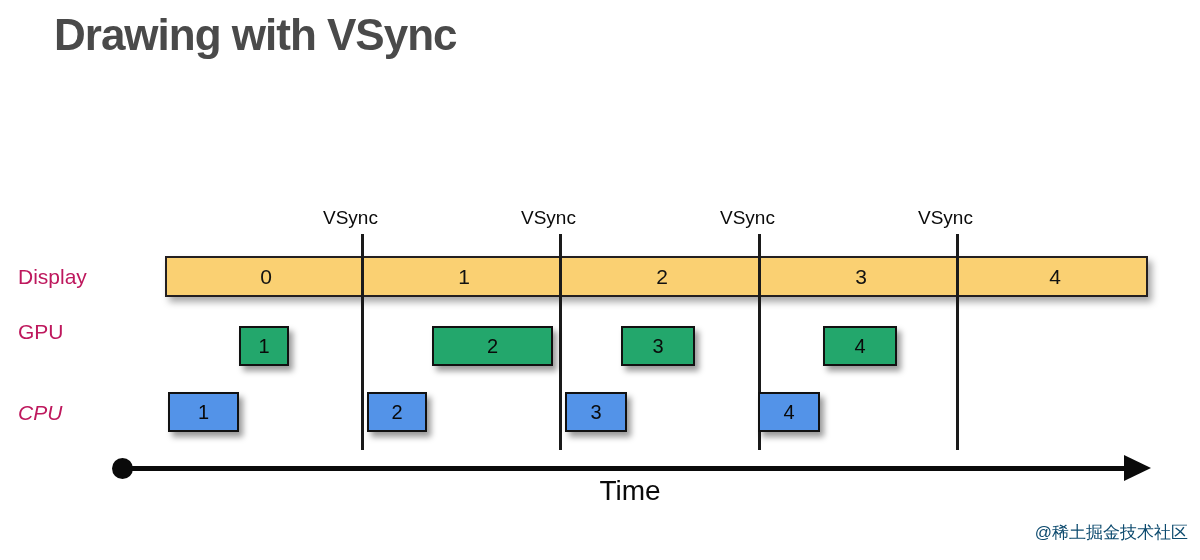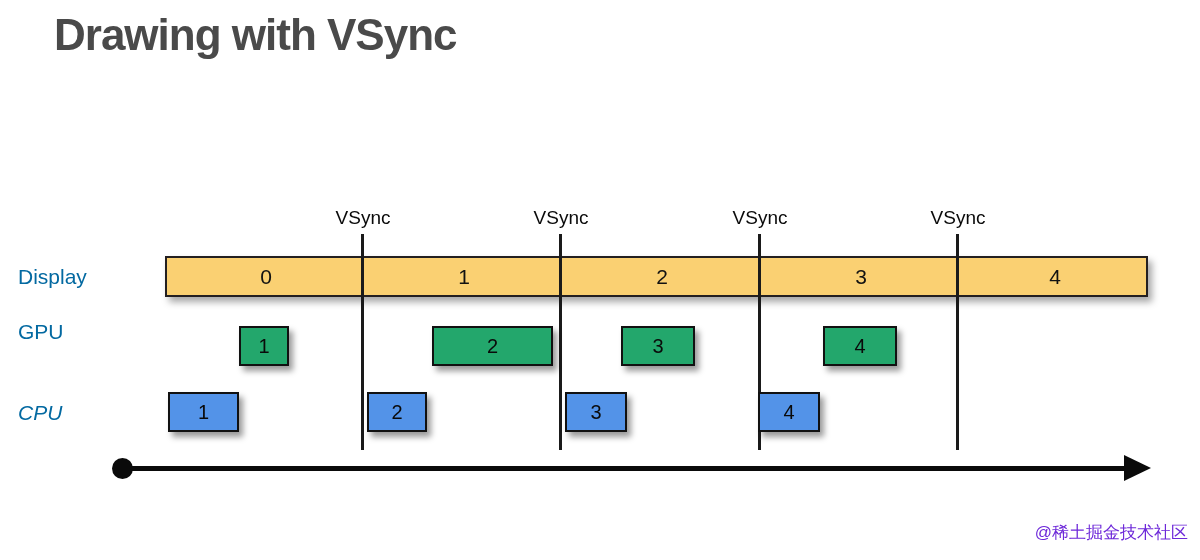--- a/index.html
+++ b/index.html
@@ -20,37 +20,37 @@
     font-size: 44px;
     font-weight: 700;
     color: #4a4a4a;
     letter-spacing: -1px;
   }
   .vsync-label {
     position: absolute;
     top: 207px;
     width: 80px;
     margin-left: -40px;
-    text-align: center;
+    text-align: left;
     font-size: 19px;
     color: #0a0a0a;
   }
   .vline {
     position: absolute;
     top: 234px;
     width: 3px;
     height: 216px;
     background: #1a1a1a;
     z-index: 3;
   }
   .row-label {
     position: absolute;
     left: 18px;
     font-size: 21px;
-    color: #0369a1;
+    color: #be185d;
   }
   .display-bar {
     position: absolute;
     left: 165px;
     top: 256px;
     width: 983px;
     height: 41px;
     background: #fad072;
     border: 2px solid #231f20;
     box-shadow: 4px 5px 7px rgba(0,0,0,0.35);
@@ -114,21 +114,21 @@
     width: 140px;
     text-align: center;
     font-size: 28px;
     color: #0a0a0a;
   }
   .watermark {
     position: absolute;
     right: 12px;
     top: 521px;
     font-size: 17px;
-    color: #6d28d9;
+    color: #0c4a6e;
   }
 </style>
 </head>
 <body>
 
 <div class="canvas">
 
   <div class="page-title">Drawing with VSync</div>
 
   <div class="vsync-label" style="left:363px;">VSync</div>
@@ -159,16 +159,17 @@
   <div class="task-box gpu-box" style="left:823px;width:74px;">4</div>
 
   <div class="task-box cpu-box" style="left:168px;width:71px;">1</div>
   <div class="task-box cpu-box" style="left:367px;width:60px;">2</div>
   <div class="task-box cpu-box" style="left:565px;width:62px;">3</div>
   <div class="task-box cpu-box" style="left:758px;width:62px;">4</div>
 
   <div class="axis-dot"></div>
   <div class="axis-line"></div>
   <div class="axis-arrowhead"></div>
+  <div class="axis-label">Time</div>
 
   <div class="watermark">@稀土掘金技术社区</div>
 
 </div>
 
 </body></html>

